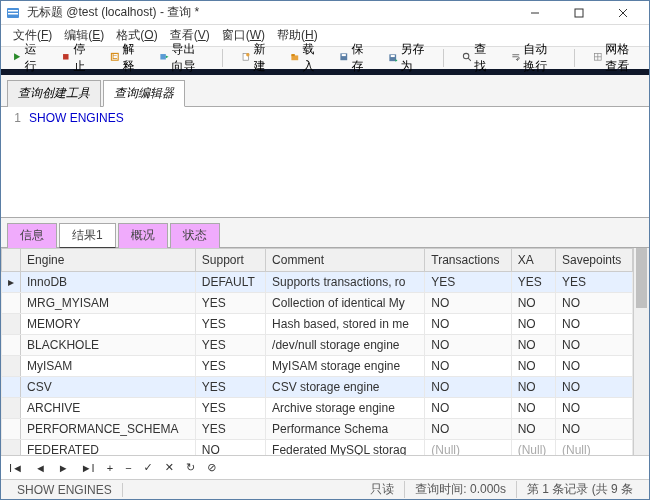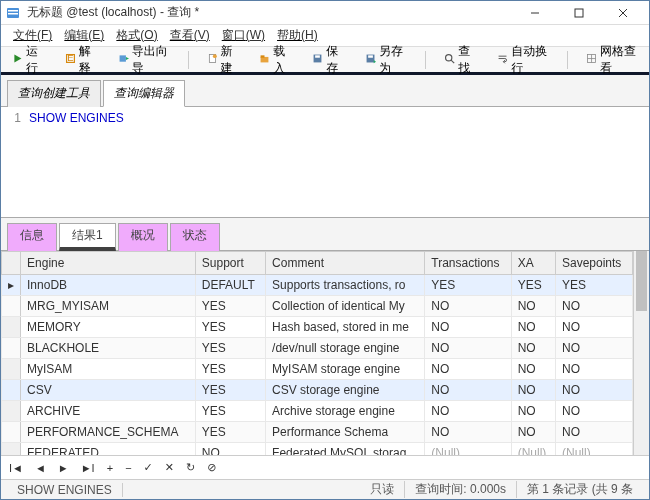--- a/index.html
+++ b/index.html
@@ -2,37 +2,37 @@
 <html><head>
 <meta charset="utf-8">
 <style>
 * { box-sizing: border-box; margin: 0; padding: 0; font-family: "Microsoft YaHei", "Segoe UI", Tahoma, sans-serif; font-size: 12px; }
 body { background: #fff; width: 650px; height: 500px; overflow: hidden; display: flex; flex-direction: column; border: 1px solid #5a7ea5; }
 .titlebar { background: #fff; height: 24px; display: flex; align-items: center; padding: 0 4px; border-bottom: 1px solid #ddd; }
 .titlebar-icon { width: 16px; height: 16px; margin-right: 6px; display: inline-flex; }
 .titlebar-text { flex: 1; color: #333; font-size: 12px; }
 .titlebar-btns { display: flex; gap: 0; }
 .titlebar-btn { width: 44px; height: 28px; display: flex; align-items: center; justify-content: center; cursor: pointer; }
-.menubar { display: flex; padding: 2px 6px; border-bottom: 1px solid #ddd; height: 22px; align-items: center; text-decoration: underline; }
+.menubar { display: flex; padding: 2px 6px; border-bottom: 1px solid #ddd; height: 22px; align-items: center; }
 .menu-item { padding: 2px 6px; cursor: pointer; color: #333; }
 .menu-item u { text-decoration: underline; }
-.toolbar { display: flex; align-items: center; padding: 3px 6px; border-bottom: 3px solid #0f172a; gap: 10px; height: 28px; background: #f8f8f8; }
+.toolbar { display: flex; align-items: center; padding: 3px 6px; border-bottom: 6px solid #0f172a; gap: 10px; height: 28px; background: #f8f8f8; }
 .tbtn { display: flex; align-items: center; gap: 3px; padding: 2px 4px; cursor: pointer; border: 1px solid transparent; }
 .tsep { width: 1px; height: 18px; background: #ccc; margin: 0 3px; }
 .ico { width: 14px; height: 14px; display: inline-block; }
 .tabs1 { display: flex; padding: 4px 6px 0 6px; border-bottom: 1px solid #aaa; background: #f4f4f4; font-style: italic; }
 .tab1 { padding: 4px 10px; border: 1px solid #aaa; border-bottom: none; background: #eee; cursor: pointer; margin-right: 2px; position: relative; top: 1px; }
 .tab1.active { background: #fff; border-bottom: 1px solid #fff; }
 .editor { flex: 0 0 110px; background: #fff; padding: 4px; font-family: Consolas, monospace; font-size: 13px; overflow: auto; }
 .editor-line { display: flex; }
 .line-no { width: 24px; color: #888; text-align: right; padding-right: 8px; }
 .sql-kw { color: #0000cc; font-weight: normal; }
 .tabs2 { display: flex; padding: 4px 6px 0 6px; border-top: 1px solid #aaa; border-bottom: 1px solid #aaa; background: #f4f4f4; }
 .tab2 { padding: 3px 12px; border: 1px solid #aaa; border-bottom: none; background: #f0abfc; cursor: pointer; margin-right: 2px; position: relative; top: 1px; color: #444; }
-.tab2.active { background: #fff; border-bottom: 4px solid #404040; }
+.tab2.active { background: #fff; border-bottom: 1px solid #404040; }
 .grid-wrap { flex: 1; display: flex; overflow: hidden; }
 .grid { flex: 1; overflow: auto; }
 table { border-collapse: collapse; width: 100%; }
 th { text-align: left; padding: 4px 6px; border: 1px solid #ccc; background: #f0f0f0; font-weight: normal; color: #333; position: sticky; top: 0; }
 td { padding: 3px 6px; border: 1px solid #e8e8e8; color: #333; white-space: nowrap; overflow: hidden; }
 tr.sel td { background: #e6f0ff; }
 tr:nth-child(even) td { background: #fafafa; }
 tr.sel:nth-child(even) td { background: #e6f0ff; }
 td.null { color: #aaa; }
 .row-marker { width: 12px; background: #f0f0f0; border-right: 1px solid #ccc; text-align: center; }
@@ -88,20 +88,26 @@
 
 <div class="toolbar">
   <div class="tbtn">
       <span class="ico"><svg viewBox="0 0 14 14">
           <polygon points="3,2 12,7 3,12" fill="#2a8a2a"></polygon>
         </svg></span>
       <span>运行</span>
     </div>
   <div class="tbtn">
       <span class="ico"><svg viewBox="0 0 14 14">
+          <rect x="3" y="3" width="8" height="8" fill="#c0392b"></rect>
+        </svg></span>
+      <span>停止</span>
+    </div>
+  <div class="tbtn">
+      <span class="ico"><svg viewBox="0 0 14 14">
           <rect x="2" y="2" width="10" height="10" fill="none" stroke="#d68910" stroke-width="1.5"></rect>
           <text x="7" y="10" text-anchor="middle" font-size="8" fill="#d68910">E</text>
         </svg></span>
       <span>解释</span>
     </div>
   <div class="tbtn">
       <span class="ico"><svg viewBox="0 0 14 14">
           <rect x="2" y="3" width="8" height="8" fill="#5a9bd5"></rect>
           <polygon points="10,5 14,7 10,9" fill="#2a6"></polygon>
         </svg></span>

